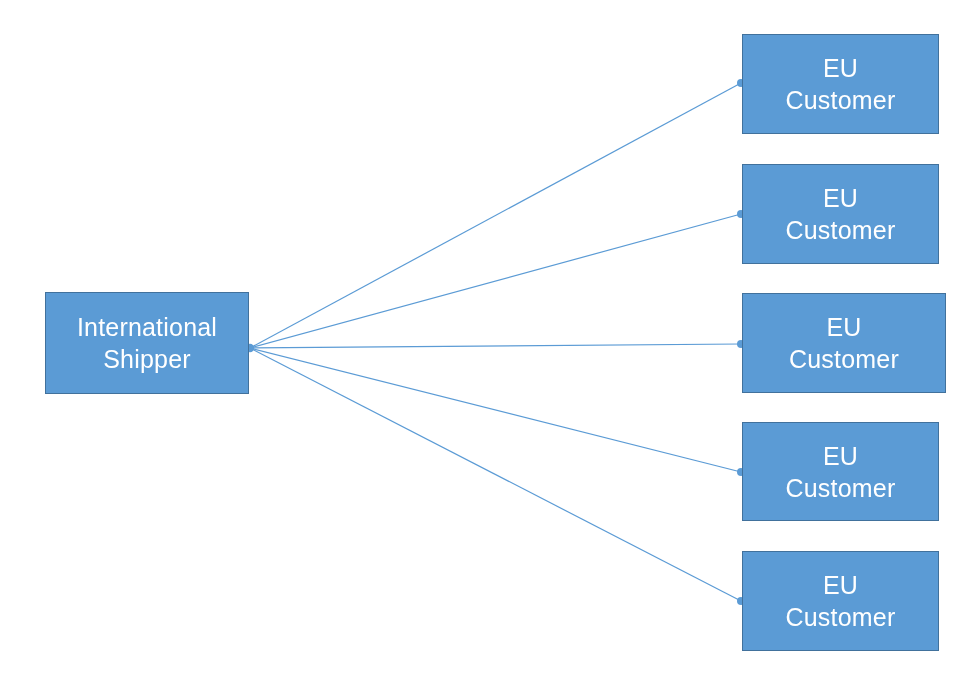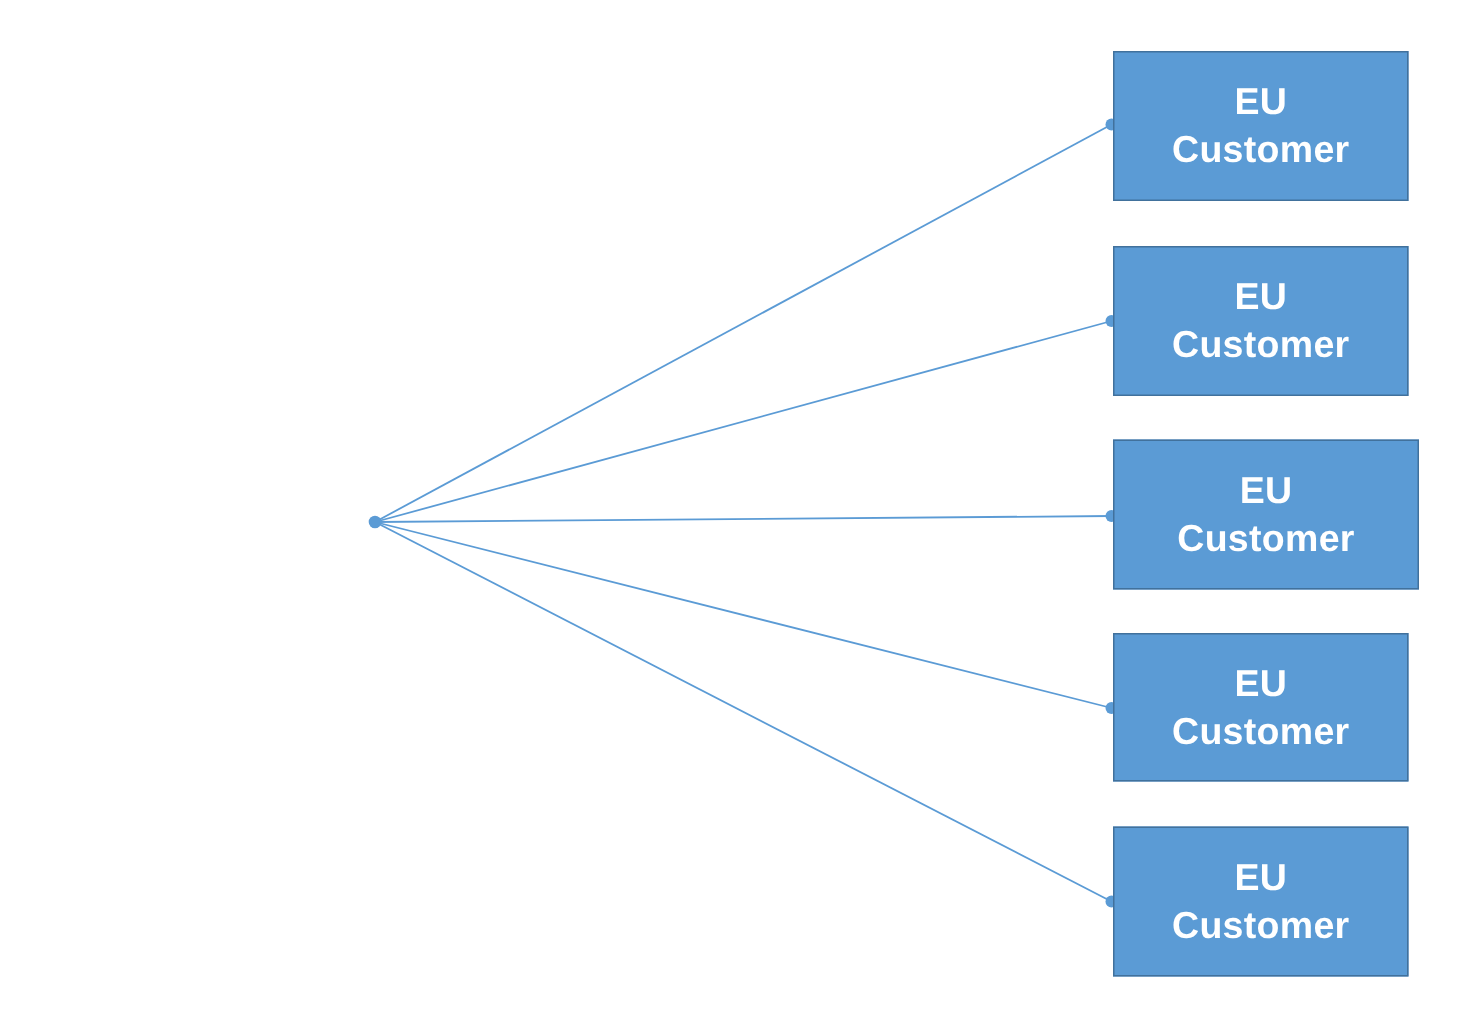--- a/index.html
+++ b/index.html
@@ -21,21 +21,21 @@
     top: 0;
     width: 980px;
     height: 688px;
   }
   .node {
     position: absolute;
     box-sizing: border-box;
     background: #5B9BD5;
     border: 1px solid #41719C;
     color: #ffffff;
-    font-weight: bold;
+    font-weight: normal;
     display: flex;
     align-items: center;
     justify-content: center;
     text-align: center;
     line-height: 1.28;
     letter-spacing: 0.2px;
     z-index: 2;
   }
   .node-label {
     display: block;
@@ -100,20 +100,24 @@
 
       <circle cx="250" cy="348" r="4.2" stroke="none"></circle>
       <circle cx="741" cy="83" r="4" stroke="none"></circle>
       <circle cx="741" cy="214" r="4" stroke="none"></circle>
       <circle cx="741" cy="344" r="4" stroke="none"></circle>
       <circle cx="741" cy="472" r="4" stroke="none"></circle>
       <circle cx="741" cy="601" r="4" stroke="none"></circle>
     </g>
   </svg>
 
+  <div class="node" id="node-shipper">
+    <span class="node-label">International
+Shipper</span>
+  </div>
 
   <div class="node" id="node-eu-1">
     <span class="node-label">EU
 Customer</span>
   </div>
 
   <div class="node" id="node-eu-2">
     <span class="node-label">EU
 Customer</span>
   </div>

